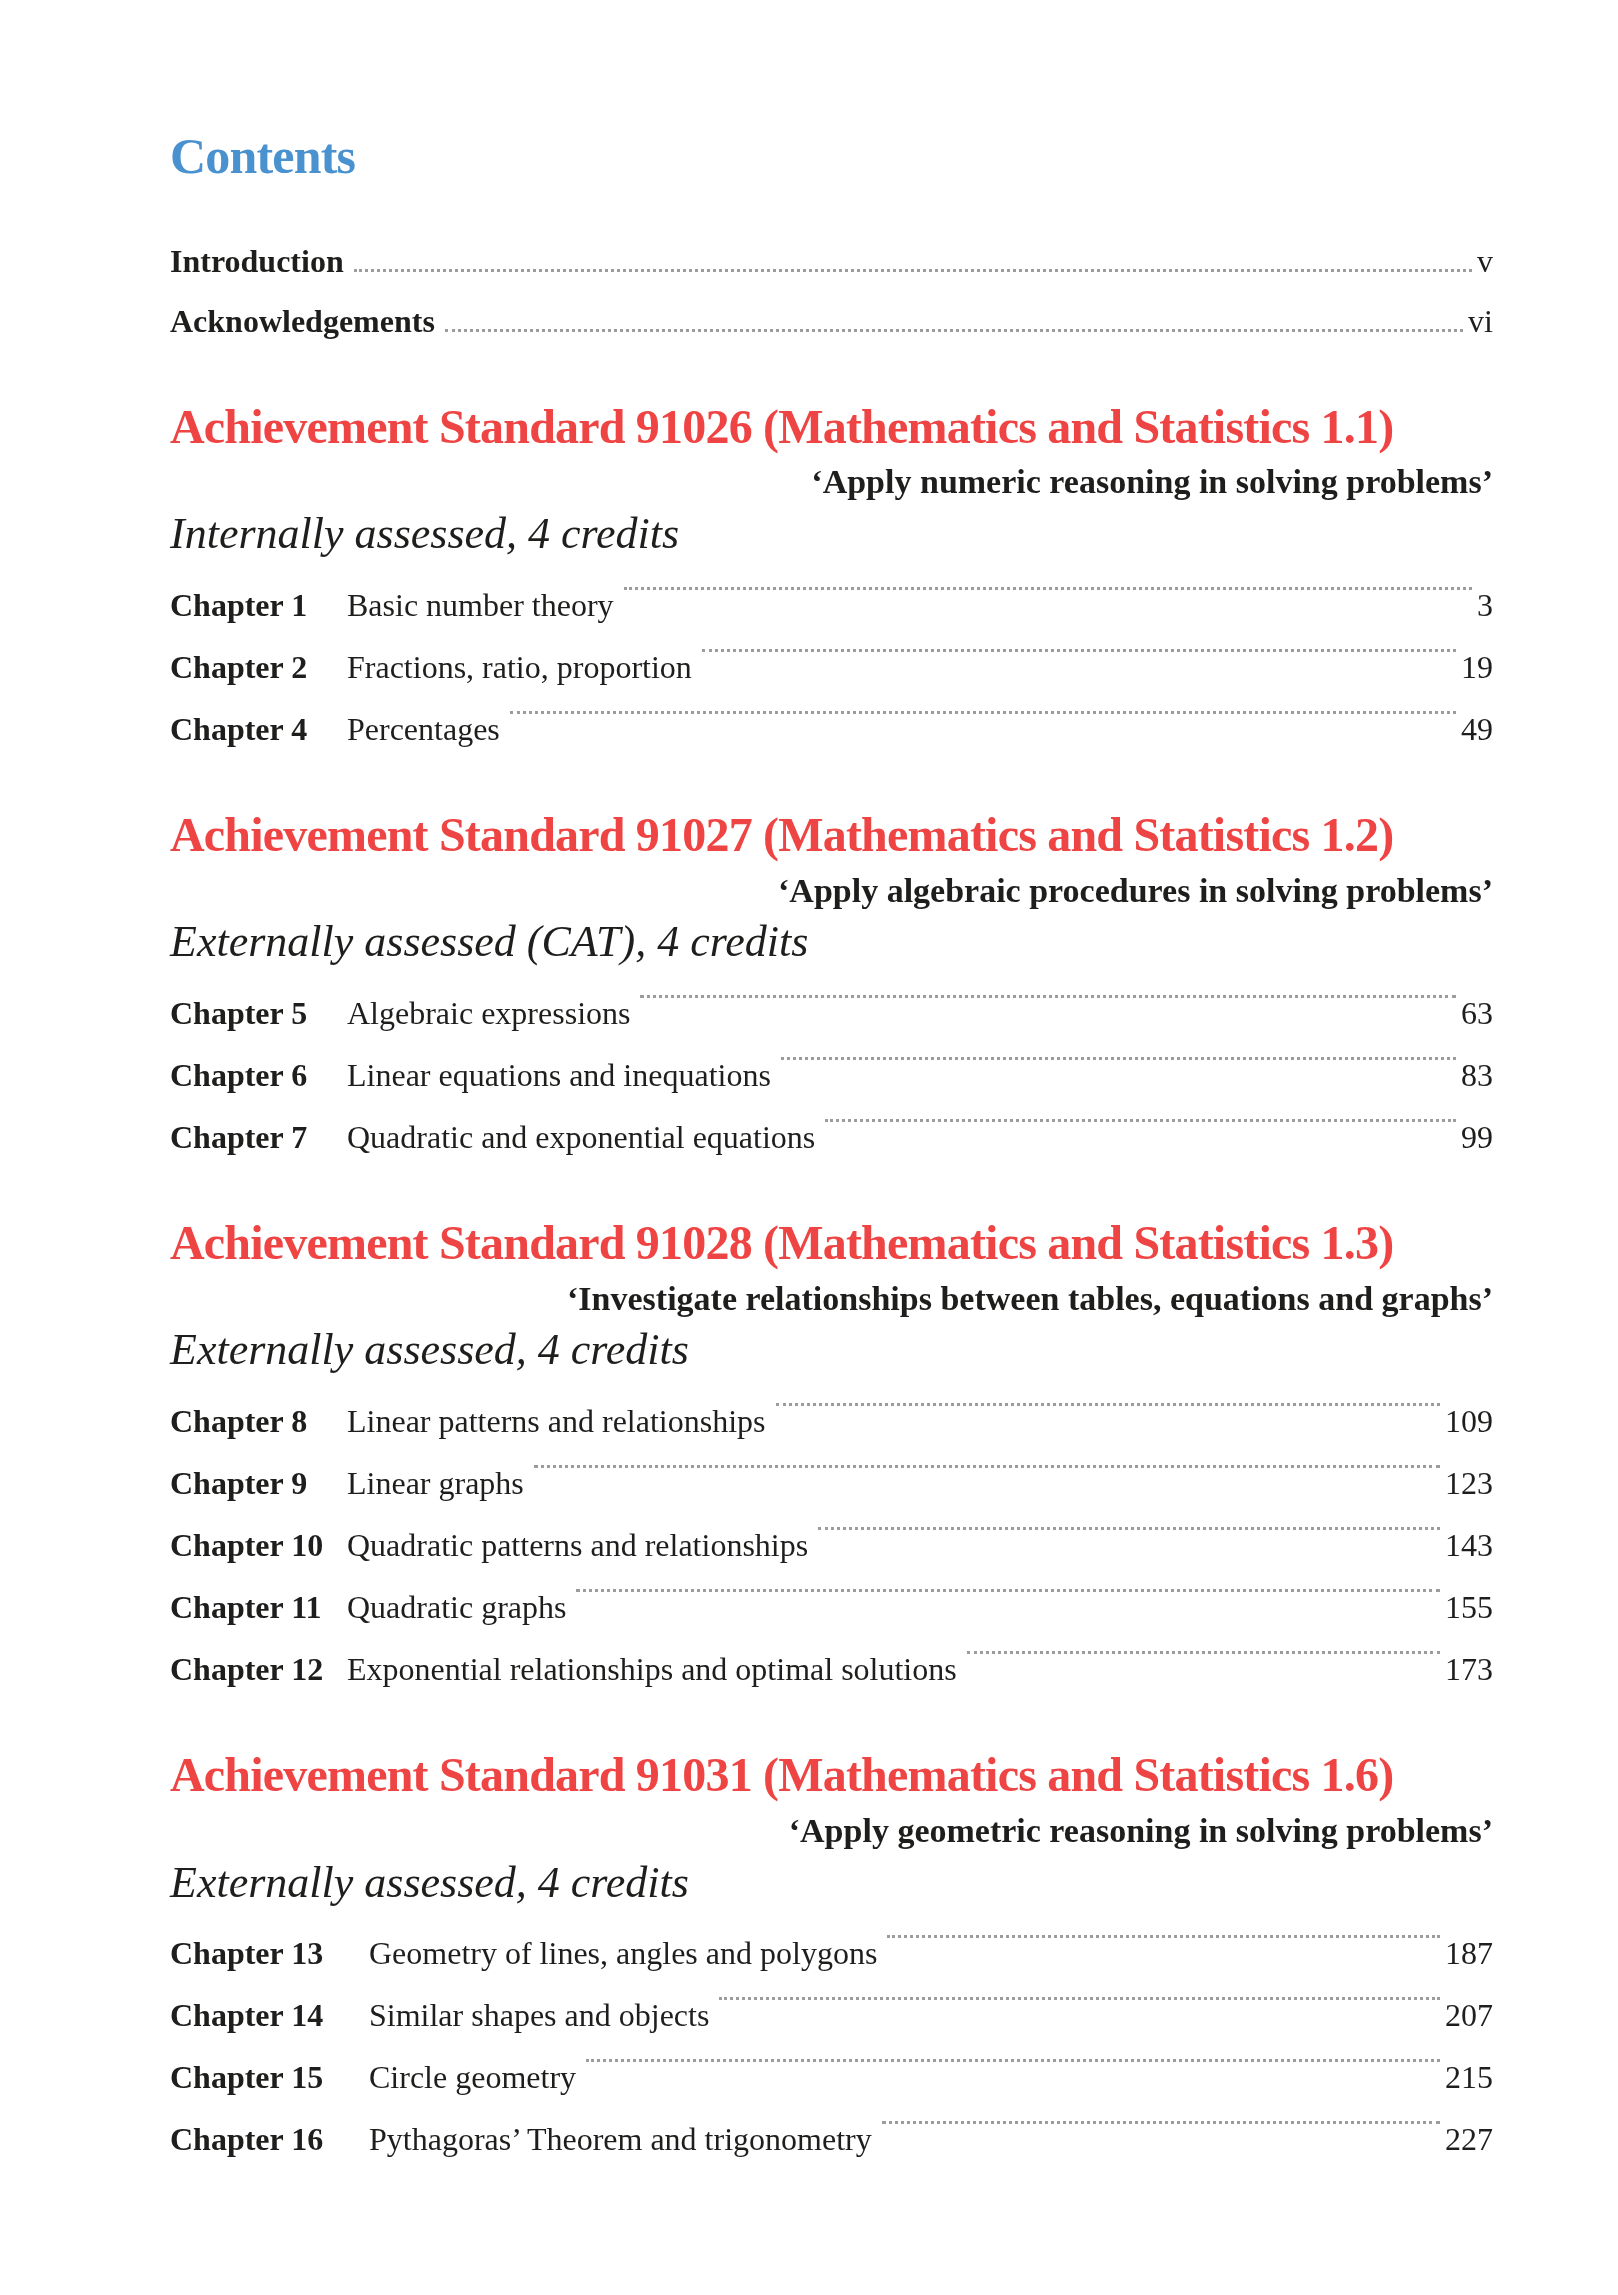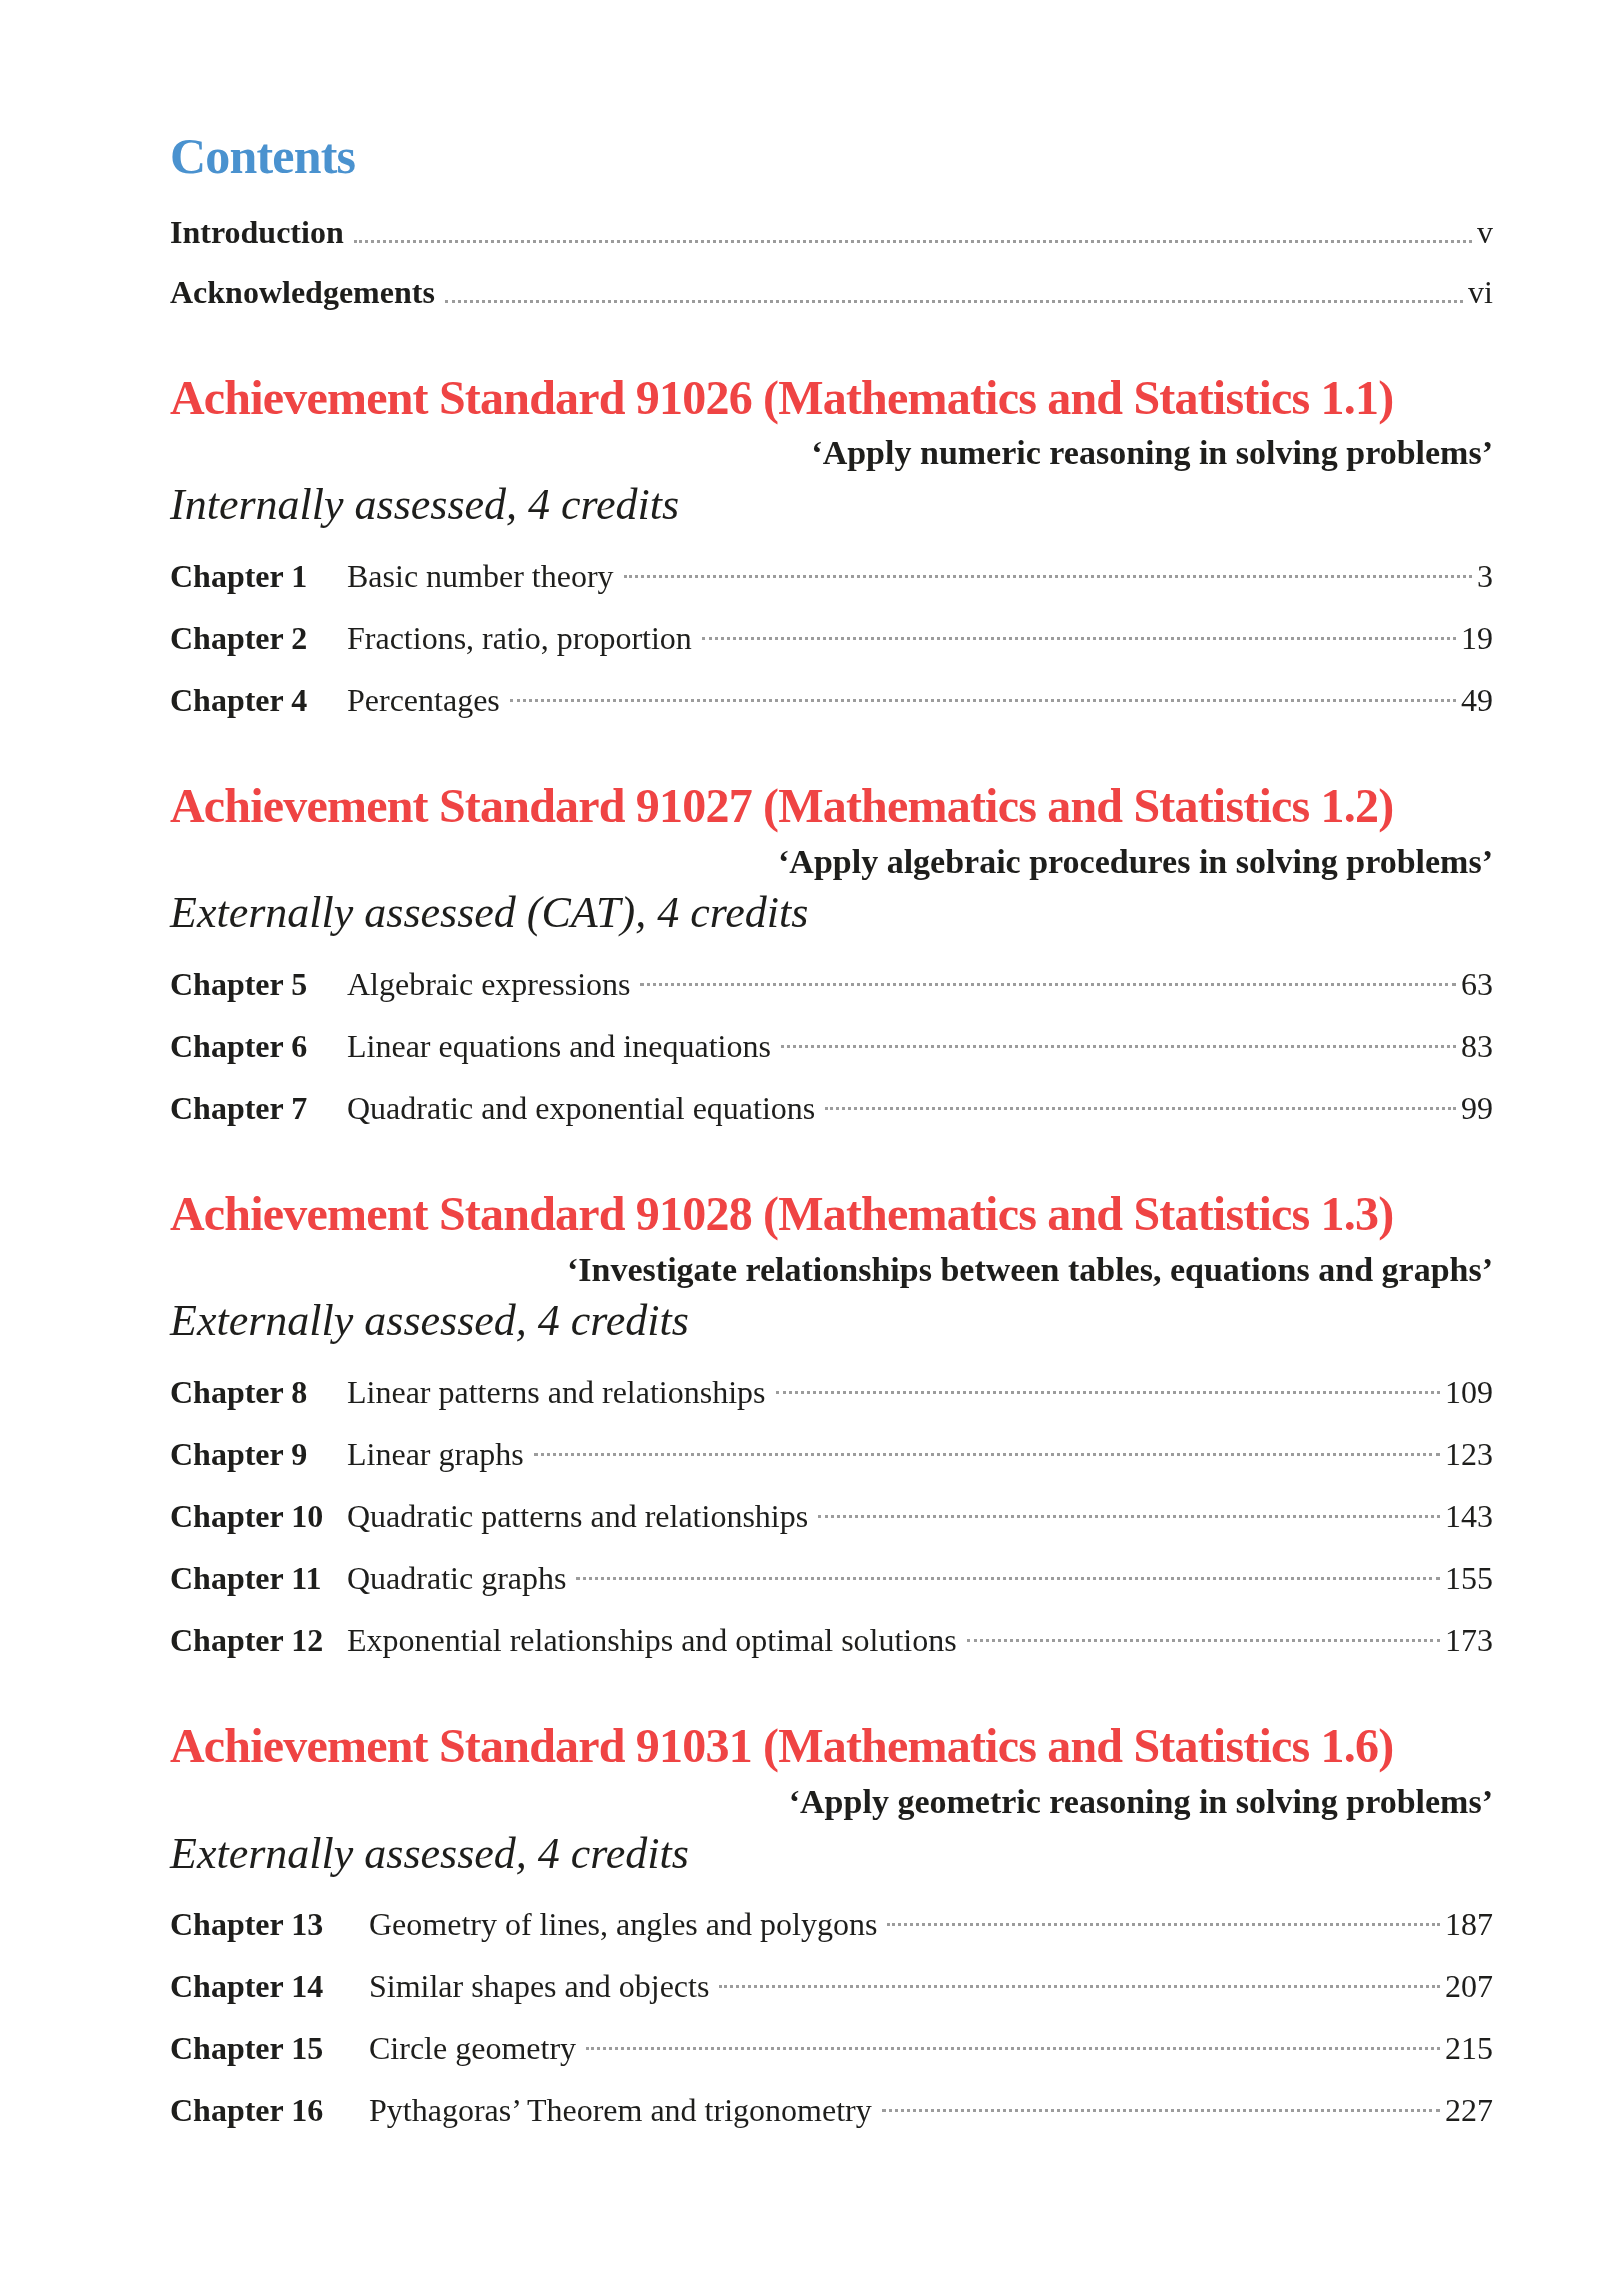--- a/index.html
+++ b/index.html
@@ -10,21 +10,21 @@
     overflow: hidden;
   }
   .page {
     box-sizing: border-box;
     width: 1618px; height: 2295px;
     padding: 131px 125px 0 170px;
   }
   .title {
     font-size: 50px; font-weight: bold; line-height: 1;
     color: #4a92cf;
-    margin: 0 0 33px 0;
+    margin: 0 0 62px 0;
     letter-spacing: -0.8px;
   }
   .fm-row {
     display: flex; align-items: baseline;
     font-size: 32px; line-height: 37px;
     margin-bottom: 22.5px;
   }
   .fm-label { font-weight: bold; white-space: nowrap; }
   .section { margin-top: 62px; }
   .section-heading {
@@ -36,21 +36,21 @@
   .section-subtitle {
     font-size: 34px; font-weight: bold; line-height: 1.12;
     margin: 0 0 7.5px 0;
     text-align: right;
   }
   .section-assessment {
     font-size: 44px; font-style: italic; line-height: 1.15;
     margin: 0 0 27px 0;
   }
   .ch-row {
-    display: flex; align-items: center;
+    display: flex; align-items: flex-start;
     font-size: 32px; line-height: 37px;
     margin-bottom: 25px;
   }
   .ch-label {
     font-weight: bold; white-space: nowrap;
     flex: 0 0 177px; width: 177px;
   }
   .wide-labels .ch-label { flex: 0 0 199px; width: 199px; }
   .ch-title { white-space: nowrap; }
   .dots {

